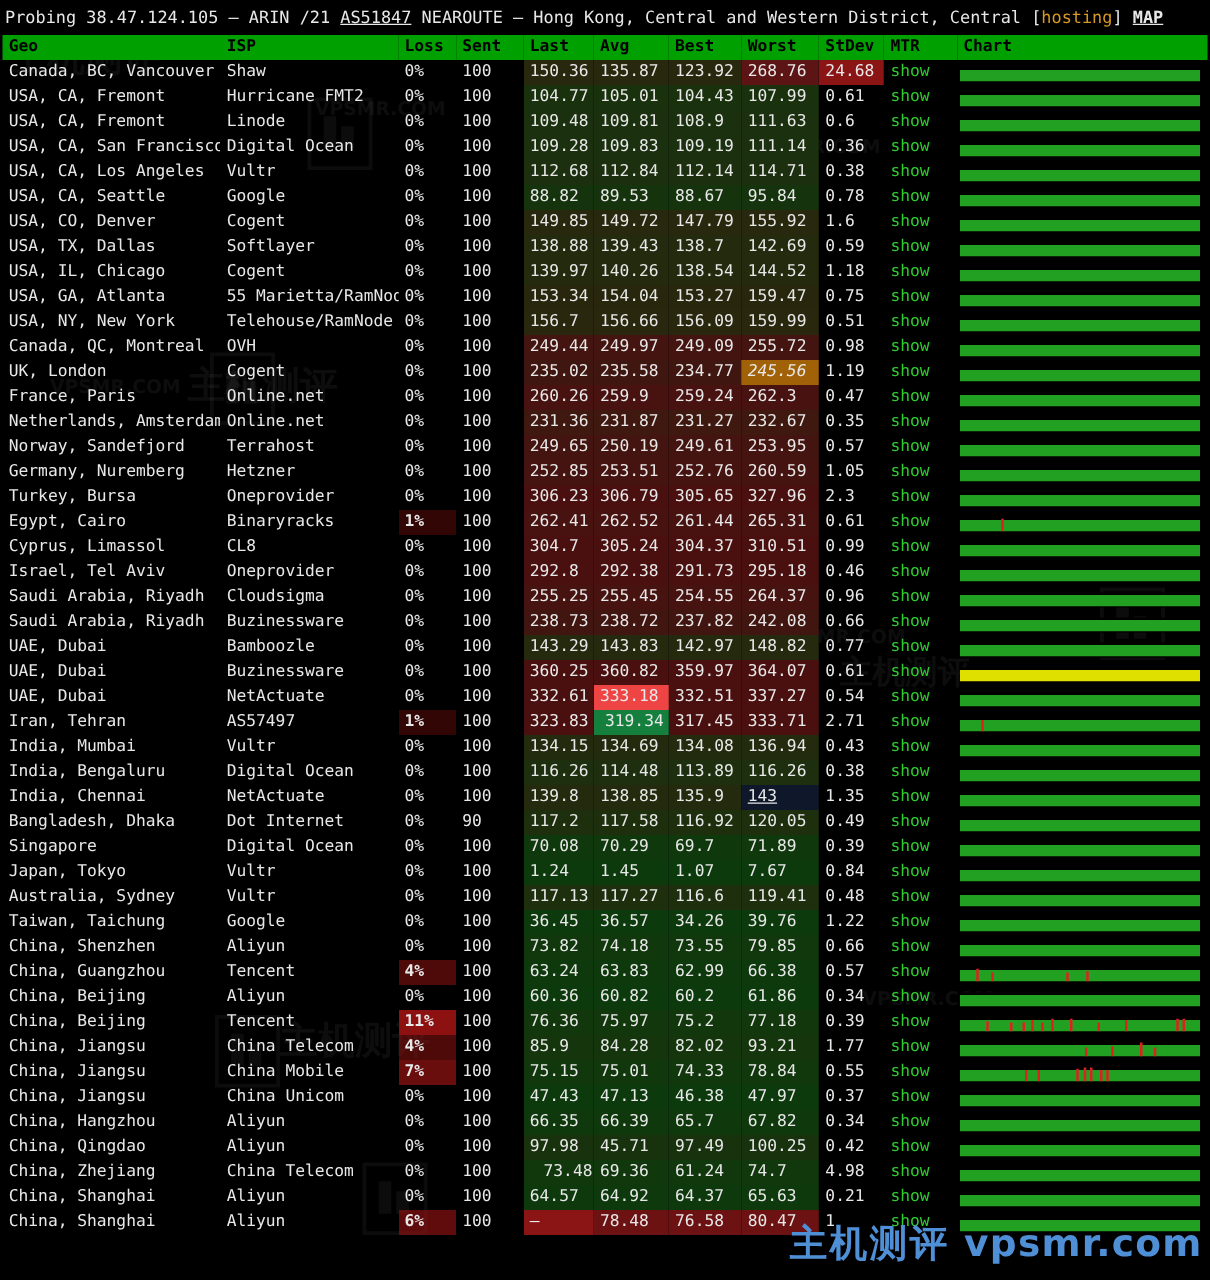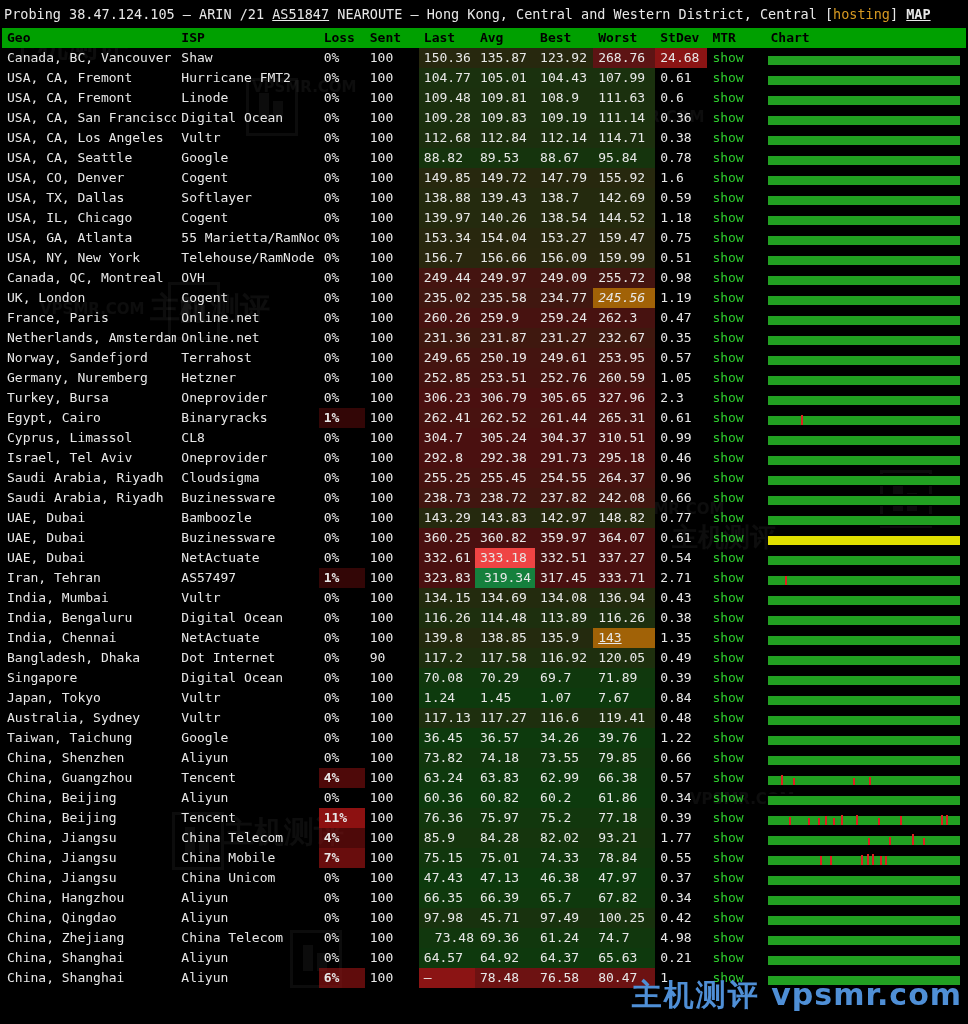--- a/index.html
+++ b/index.html
@@ -602,21 +602,21 @@
         </td>
       </tr>
       <tr>
         <td>India, Chennai</td>
         <td>NetActuate</td>
         <td style="background:transparent;font-weight:normal;">0%</td>
         <td>100</td>
         <td class="numz" style="background:rgb(36,42,14);">139.8</td>
         <td class="numz" style="background:rgb(36,42,14);">138.85</td>
         <td class="numz" style="background:rgb(36,42,14);">135.9</td>
-        <td class="numz" style="background:#a16207;text-decoration:underline;">143</td>
+        <td class="numz" style="background:#0f172a;text-decoration:underline;">143</td>
         <td class="numz" style="background:transparent;">1.35</td>
         <td class="mtr"><a href="#">show</a></td>
         <td class="chart-cell">
           <div class="spark">
             <div class="base"></div>
           </div>
         </td>
       </tr>
       <tr>
         <td>Bangladesh, Dhaka</td>

